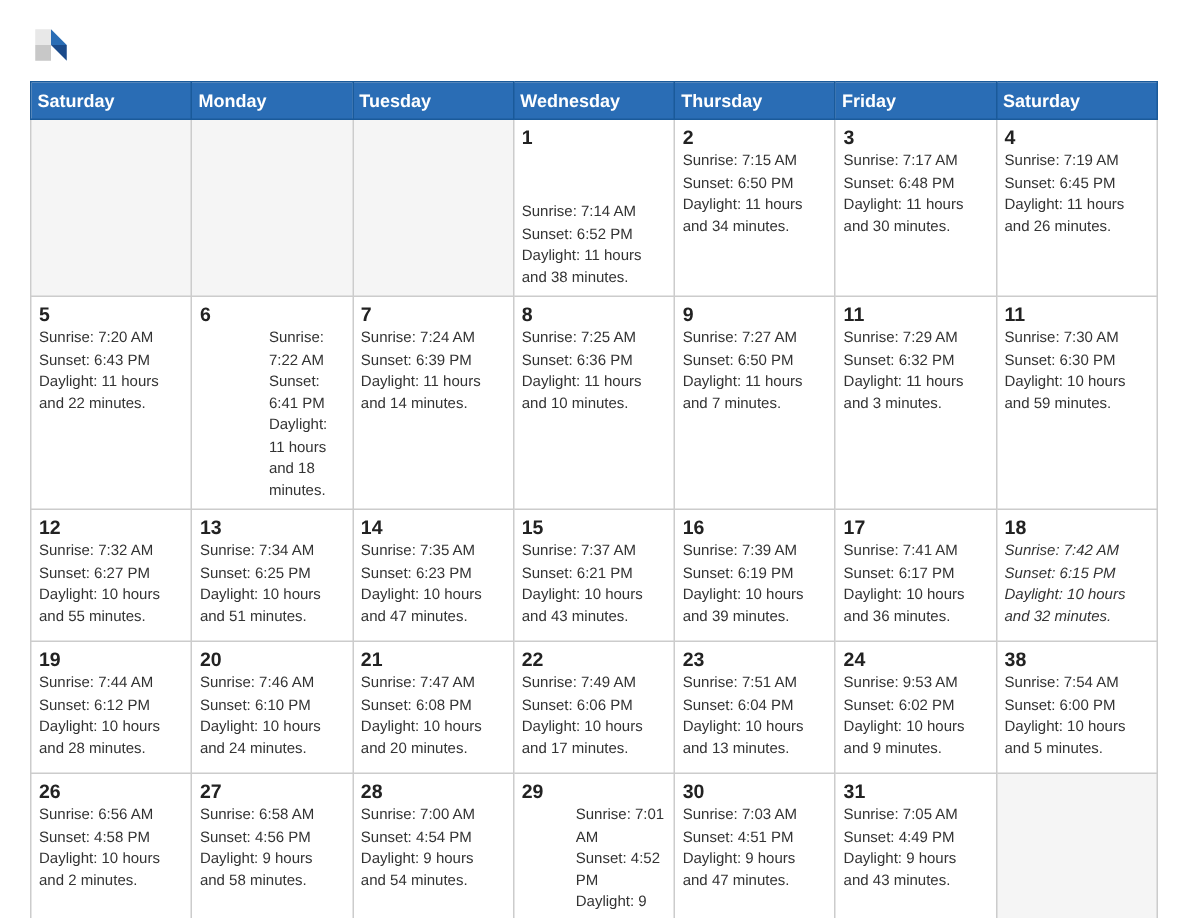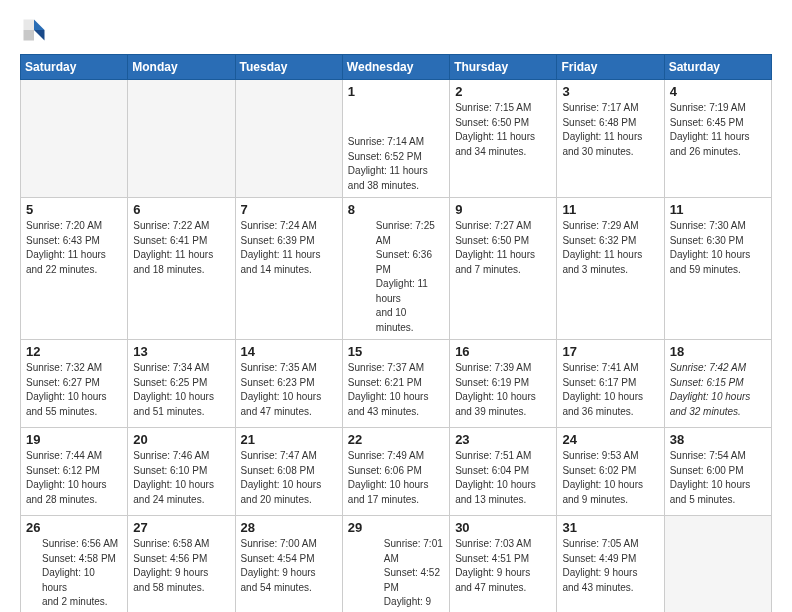--- a/index.html
+++ b/index.html
@@ -162,35 +162,35 @@
         <tr>
           <td>
             <span class="day-num">5</span>
             <div class="day-info" style="white-space: pre-line;">Sunrise: 7:20 AM
 Sunset: 6:43 PM
 Daylight: 11 hours
 and 22 minutes.</div>
           </td>
           <td>
             <span class="day-num">6</span>
-            <div class="day-info" style="white-space: pre-line;">Sunrise: 7:22 AM
+            <div class="day-info" style="white-space: pre-line; margin-left: 46px;">Sunrise: 7:22 AM
 Sunset: 6:41 PM
 Daylight: 11 hours
 and 18 minutes.</div>
           </td>
           <td>
             <span class="day-num">7</span>
             <div class="day-info" style="white-space: pre-line;">Sunrise: 7:24 AM
 Sunset: 6:39 PM
 Daylight: 11 hours
 and 14 minutes.</div>
           </td>
           <td>
             <span class="day-num">8</span>
-            <div class="day-info" style="white-space: pre-line; margin-left: 28px;">Sunrise: 7:25 AM
+            <div class="day-info" style="white-space: pre-line;">Sunrise: 7:25 AM
 Sunset: 6:36 PM
 Daylight: 11 hours
 and 10 minutes.</div>
           </td>
           <td>
             <span class="day-num">9</span>
             <div class="day-info" style="white-space: pre-line;">Sunrise: 7:27 AM
 Sunset: 6:50 PM
 Daylight: 11 hours
 and 7 minutes.</div>
@@ -308,21 +308,21 @@
             <span class="day-num">38</span>
             <div class="day-info" style="white-space: pre-line;">Sunrise: 7:54 AM
 Sunset: 6:00 PM
 Daylight: 10 hours
 and 5 minutes.</div>
           </td>
         </tr>
         <tr>
           <td>
             <span class="day-num">26</span>
-            <div class="day-info" style="white-space: pre-line; margin-left: 16px;">Sunrise: 6:56 AM
+            <div class="day-info" style="white-space: pre-line;">Sunrise: 6:56 AM
 Sunset: 4:58 PM
 Daylight: 10 hours
 and 2 minutes.</div>
           </td>
           <td>
             <span class="day-num">27</span>
             <div class="day-info" style="white-space: pre-line;">Sunrise: 6:58 AM
 Sunset: 4:56 PM
 Daylight: 9 hours
 and 58 minutes.</div>

